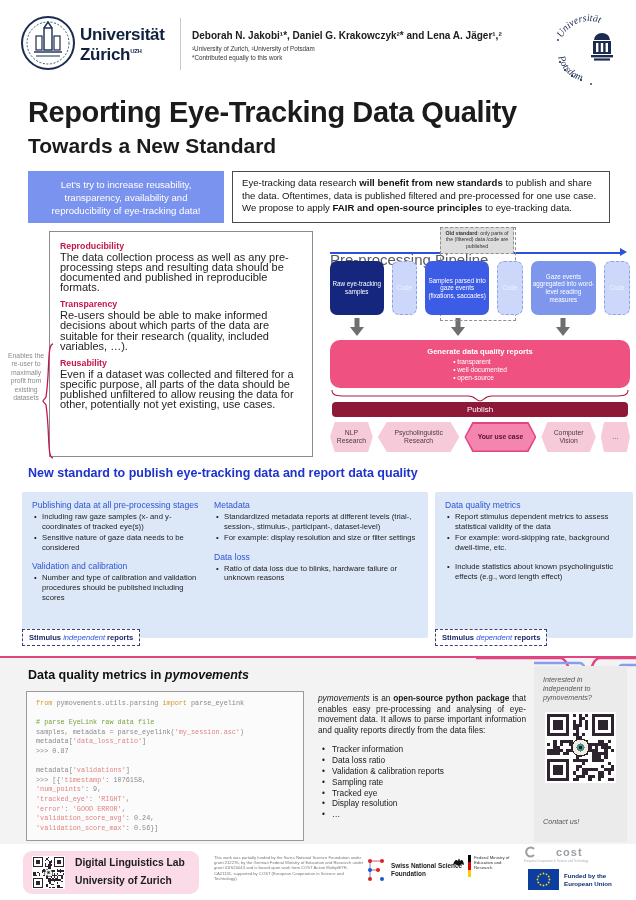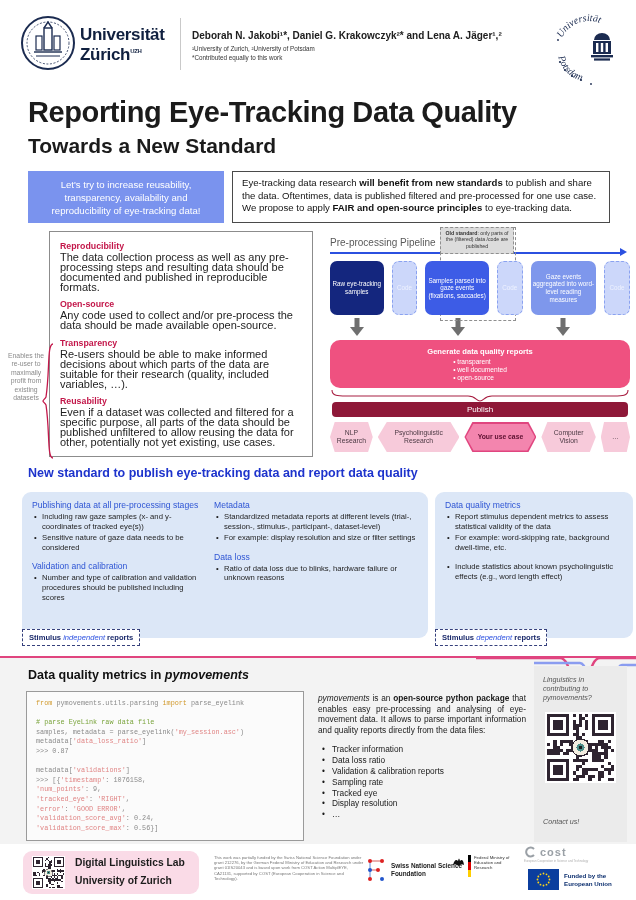--- a/index.html
+++ b/index.html
@@ -33,21 +33,21 @@
   .principles-box{position:absolute;left:49px;top:231px;width:264px;height:226px;border:1px solid #8c8c8c;
                   padding:9px 10px;box-sizing:border-box;}
   .prin{margin-bottom:7px;}
   .prin-t{font-size:8.8px;font-weight:700;color:#c3174a;margin-bottom:1px;}
   .prin-b{font-size:11px;line-height:10.1px;color:#1e1e1e;}
   .side-note{position:absolute;left:5px;top:352px;width:42px;font-size:6.8px;line-height:8.4px;
              color:#8a8a8a;text-align:center;}
   .side-brace{position:absolute;left:42px;top:342px;}
 
   
-  .pp-label{position:absolute;left:330px;top:237px;font-size:10px;color:#5a5a5a;}
+  .pp-label{position:absolute;left:330px;top:251px;font-size:15px;color:#5a5a5a;}
   .pp-line{position:absolute;left:330px;top:252px;width:290px;height:1.5px;background:#2b50e0;}
   .pp-head{position:absolute;left:620px;top:248px;width:0;height:0;border-left:7px solid #2b50e0;
            border-top:4.5px solid transparent;border-bottom:4.5px solid transparent;}
   .old-box{position:absolute;left:440px;top:227px;width:74px;height:92px;border:1px dashed #8f8f8f;z-index:1;}
   .old-note{position:absolute;left:440px;top:227px;width:74px;height:27px;background:#dcdcdc;
             border:1px dashed #8f8f8f;box-sizing:border-box;font-size:5.2px;line-height:6.4px;
             text-align:center;color:#333;padding:2px 3px;z-index:3;}
   .stages{position:absolute;left:330px;top:261px;width:300px;height:54px;display:flex;gap:8px;z-index:2;}
   .stage{border-radius:7px;color:#fff;font-size:6.3px;line-height:7.6px;display:flex;align-items:center;
          justify-content:center;text-align:center;padding:2px 1px;box-sizing:border-box;height:54px;}
@@ -70,21 +70,21 @@
              clip-path:polygon(11% 0,89% 0,100% 50%,89% 100%,11% 100%,0 50%);}
   .hex.hl .hex-shape{background:#e0457f;}
   .hex-inner{position:absolute;inset:1.5px;background:#f385ae;
              clip-path:polygon(11% 0,89% 0,100% 50%,89% 100%,11% 100%,0 50%);}
   .hex-label{position:absolute;inset:0;display:flex;align-items:center;justify-content:center;
              text-align:center;font-size:6.8px;line-height:8px;color:#4c3a44;padding:0 4px;}
   .hex.hl .hex-label{font-weight:700;color:#5c1030;}
 
   
   .std-heading{position:absolute;left:28px;top:466px;font-size:12.5px;font-weight:700;color:#1d33cc;}
-  .panel{position:absolute;top:492px;background:#dce7f7;border-radius:9px;height:146px;
+  .panel{position:absolute;top:492px;background:#dce7f7;border-radius:2px;height:146px;
          box-sizing:border-box;padding:8px 10px;}
   .panel-left{left:22px;width:406px;}
   .panel-right{left:435px;width:198px;}
   .col{position:absolute;top:8px;}
   .col1{left:10px;width:172px;} .col2{left:192px;width:204px;}
   .grp{margin-bottom:9px;}
   .grp-t{font-size:8.6px;color:#2e55d4;margin-bottom:2px;}
   .grp-ul{margin:0;padding-left:10px;list-style:none;}
   .grp-li{font-size:7.7px;line-height:9.6px;color:#1e1e1e;position:relative;margin-bottom:2px;}
   .grp-li::before{content:"•";position:absolute;left:-8px;}
@@ -122,21 +122,21 @@
   .lab-l1{position:absolute;left:52px;top:6px;font-size:10.3px;font-weight:600;color:#1c1c1c;}
   .lab-l2{position:absolute;left:52px;top:24px;font-size:10.3px;font-weight:600;color:#1c1c1c;}
   .funding{position:absolute;left:214px;top:11px;width:152px;font-size:4.2px;line-height:5.2px;color:#777;}
   .snsf{position:absolute;left:366px;top:13px;display:flex;gap:5px;align-items:center;}
   .snsf-text{width:76px;font-size:6.4px;line-height:7.6px;font-weight:700;color:#222;}
   .ministry{position:absolute;left:452px;top:11px;display:flex;gap:3px;align-items:flex-start;}
   .flagbar{width:3px;height:22px;display:flex;flex-direction:column;}
   .flagbar span{flex:1;} .fb-k{background:#000;} .fb-r{background:#d00;} .fb-g{background:#ffce00;}
   .min-text{width:42px;font-size:4.3px;line-height:5.2px;color:#333;}
   .cost{position:absolute;left:524px;top:2px;}
-  .cost-row{display:flex;align-items:center;gap:4px;}
+  .cost-row{display:flex;align-items:center;gap:20px;}
   .cost-word{font-size:11px;font-weight:700;color:#9aa0a6;letter-spacing:1px;}
   .cost-sub{font-size:2.9px;color:#b0b0b0;width:70px;margin-top:1px;}
   .eu{position:absolute;left:528px;top:25px;display:flex;gap:5px;align-items:center;}
   .eu-text{width:62px;font-size:6.2px;line-height:7.4px;font-weight:700;color:#0b2e6e;}
 </style>
 </head>
 <body>
 
 <div class="poster">
 
@@ -194,24 +194,20 @@
 
   <div class="intro-blue">Let's try to increase reusability, transparency, availability and reproducibility of eye-tracking data!</div>
   <div class="intro-white"><span>Eye-tracking data research </span><span class="b">will benefit from new standards</span><span> to publish and share the data. Oftentimes, data is published filtered and pre-processed for one use case. We propose to apply </span><span class="b">FAIR and open-source principles</span><span> to eye-tracking data.</span></div>
 
   <div class="principles-box" id="principles">
       <div class="prin">
         <div class="prin-t">Reproducibility</div>
         <div class="prin-b">The data collection process as well as any pre-processing steps and resulting data should be documented and published in reproducible formats.</div>
       </div>
       <div class="prin">
-        <div class="prin-t">Open-source</div>
-        <div class="prin-b">Any code used to collect and/or pre-process the data should be made available open-source.</div>
-      </div>
-      <div class="prin">
         <div class="prin-t">Transparency</div>
         <div class="prin-b">Re-users should be able to make informed decisions about which parts of the data are suitable for their research (quality, included variables, …).</div>
       </div>
       <div class="prin">
         <div class="prin-t">Reusability</div>
         <div class="prin-b">Even if a dataset was collected and filtered for a specific purpose, all parts of the data should be published unfiltered to allow reusing the data for other, potentially not yet existing, use cases.</div>
       </div>
     </div>
   <div class="side-note">Enables the re-user to maximally profit from existing datasets</div>
   <svg class="side-brace" width="12" height="118" viewBox="0 0 12 118">
@@ -357,21 +353,21 @@
           <li class="pym-li">Tracker information</li>
           <li class="pym-li">Data loss ratio</li>
           <li class="pym-li">Validation &amp; calibration reports</li>
           <li class="pym-li">Sampling rate</li>
           <li class="pym-li">Tracked eye</li>
           <li class="pym-li">Display resolution</li>
           <li class="pym-li">…</li>
         </ul>
     </div>
     <div class="pym-sidebar">
-      <div class="side-q">Linguistics in contributing to pymovements?</div>
+      <div class="side-q">Interested in independent to pymovements?</div>
       <div class="side-qr" id="qr1"><svg width="100%" height="100%" viewBox="0 0 21 21" shape-rendering="crispEdges">
             <rect width="21" height="21" fill="#fff"></rect>
             <rect x="0" y="0" width="7" height="7" fill="#2e2430"></rect>
             <rect x="1" y="1" width="5" height="5" fill="#fff"></rect>
             <rect x="2" y="2" width="3" height="3" fill="#2e2430"></rect>
             <rect x="14" y="0" width="7" height="7" fill="#2e2430"></rect>
             <rect x="15" y="1" width="5" height="5" fill="#fff"></rect>
             <rect x="16" y="2" width="3" height="3" fill="#2e2430"></rect>
             <rect x="0" y="14" width="7" height="7" fill="#2e2430"></rect>
             <rect x="1" y="15" width="5" height="5" fill="#fff"></rect>

